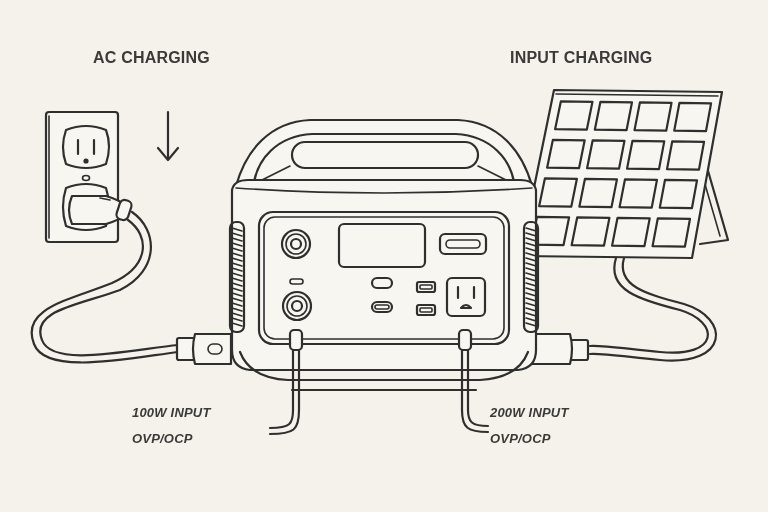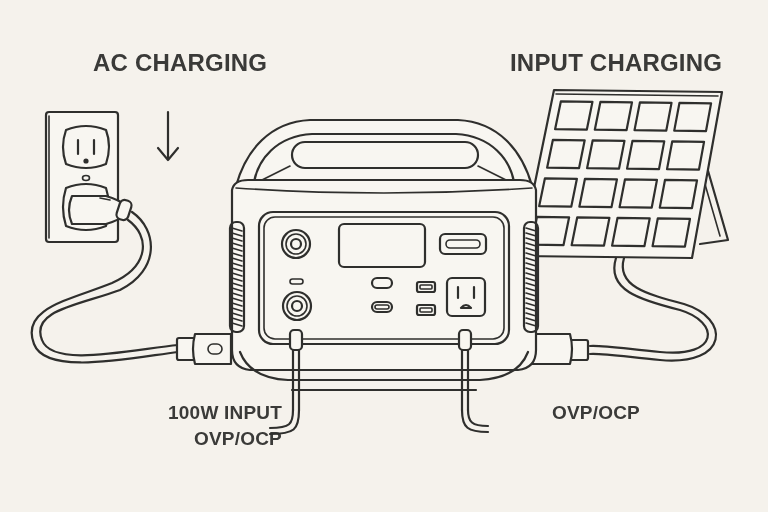--- a/index.html
+++ b/index.html
@@ -9,38 +9,39 @@
       font-family: "Liberation Sans", "DejaVu Sans", sans-serif;
       position: relative;
     }
     .label {
       position: absolute;
       color: #3a3a38;
       font-weight: bold;
       letter-spacing: 0.2px;
       white-space: nowrap;
     }
-    .heading { font-size: 24px; }
-    .spec { font-size: 19px; text-align: right; line-height: 26px; }
+    .heading { font-size: 16px; }
+    .spec { font-size: 13px; text-align: left; line-height: 26px; font-style: italic; }
     svg.art { position: absolute; left: 0; top: 0; }
     .ln { fill: none; stroke: #2f2f2d; stroke-width: 2.2; stroke-linecap: round; stroke-linejoin: round; }
     .lnt { fill: none; stroke: #2f2f2d; stroke-width: 1.6; stroke-linecap: round; stroke-linejoin: round; }
     .fillw { fill: #f8f6f1; }
   </style>
 </head>
 <body>
 
 <div class="label heading" style="left:93px; top:49px;">AC CHARGING</div>
 <div class="label heading" style="left:510px; top:49px;">INPUT CHARGING</div>
 
 <div class="label spec" style="left:132px; top:400px; width:150px;">
   <div>100W INPUT</div>
   <div>OVP/OCP</div>
 </div>
 <div class="label spec" style="left:490px; top:400px; width:150px;">
+  <div>200W INPUT</div>
   <div>OVP/OCP</div>
 </div>
 
 <svg class="art" width="768" height="512" viewBox="0 0 768 512">
 
   <g>
     <line class="ln" x1="168" y1="112" x2="168" y2="158"></line>
     <polyline class="ln" points="158,148 168,160 178,148"></polyline>
   </g>
 

